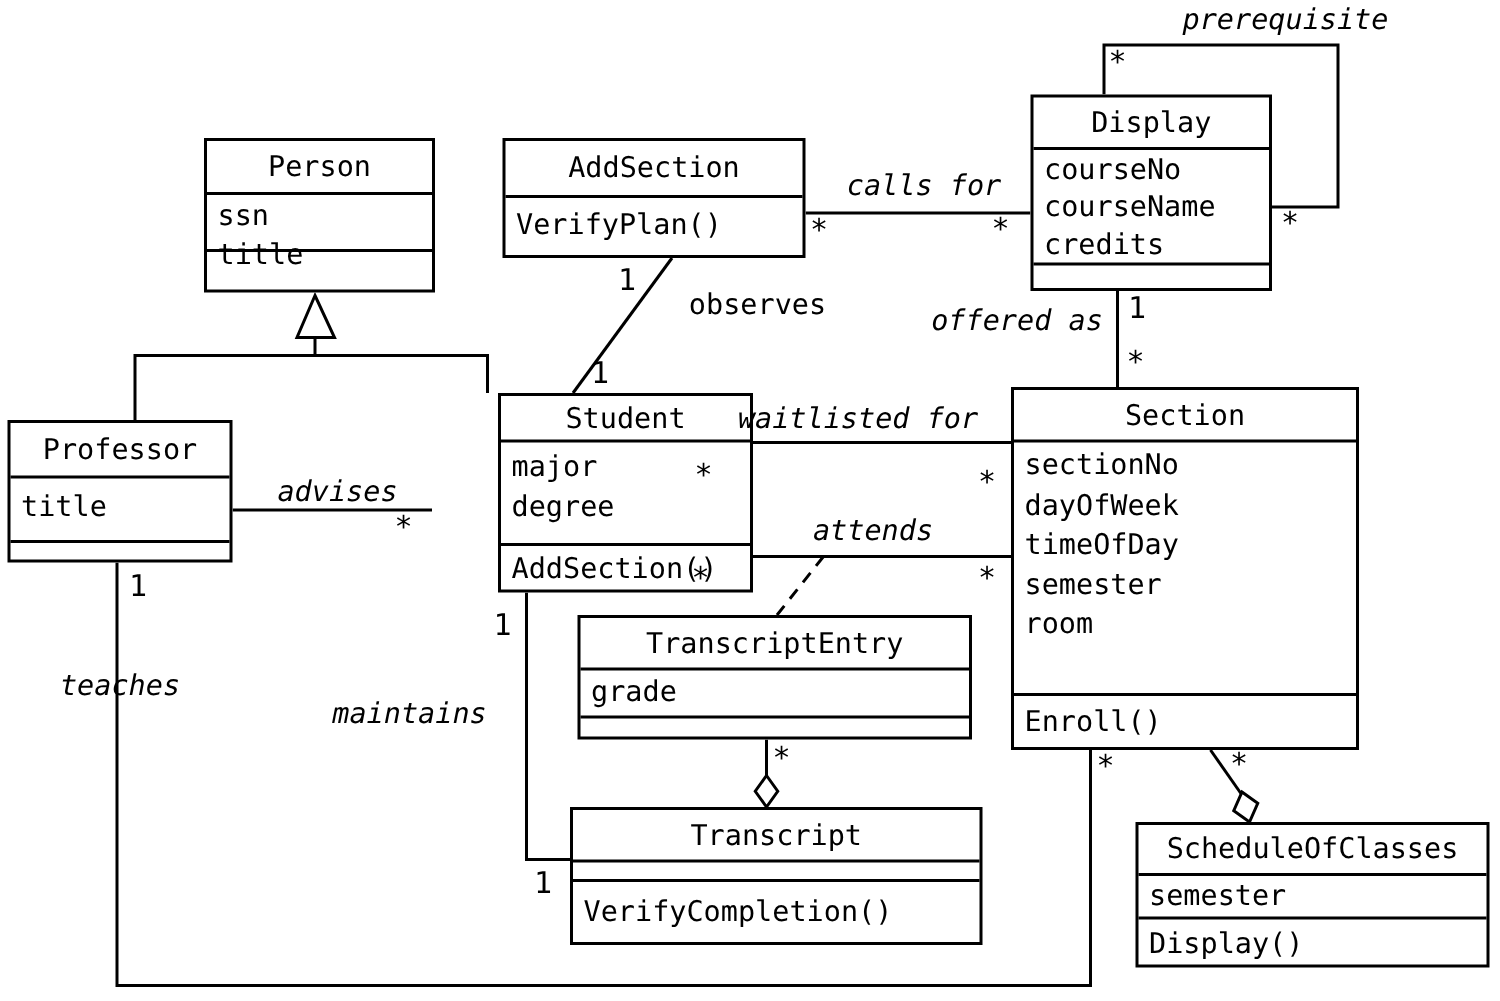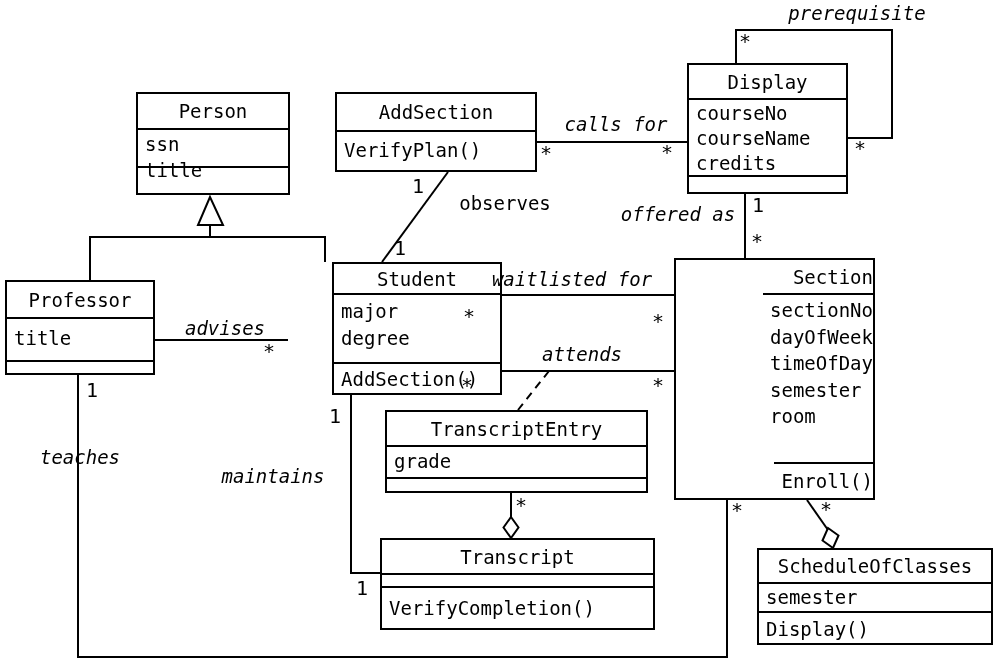--- a/index.html
+++ b/index.html
@@ -82,21 +82,21 @@
     <div class="title" style="height:29px;">Student</div>
     <div class="attrs" style="height:69px;line-height:27px;padding-top:3px;">
       <div>major</div>
       <div>degree</div>
     </div>
     <div class="ops">
       <div>AddSection()</div>
     </div>
   </div>
 
-  <div class="box" style="left:674px;top:258px;width:201px;height:242px;align-items:flex-end;">
+  <div class="box" style="left:674px;top:258px;width:232px;height:242px;">
     <div class="title" style="height:33px;">Section</div>
     <div class="attrs" style="height:169px;line-height:26.5px;padding-top:2px;">
       <div>sectionNo</div>
       <div>dayOfWeek</div>
       <div>timeOfDay</div>
       <div>semester</div>
       <div>room</div>
     </div>
     <div class="ops" style="padding-top:4px;">
       <div>Enroll()</div>

